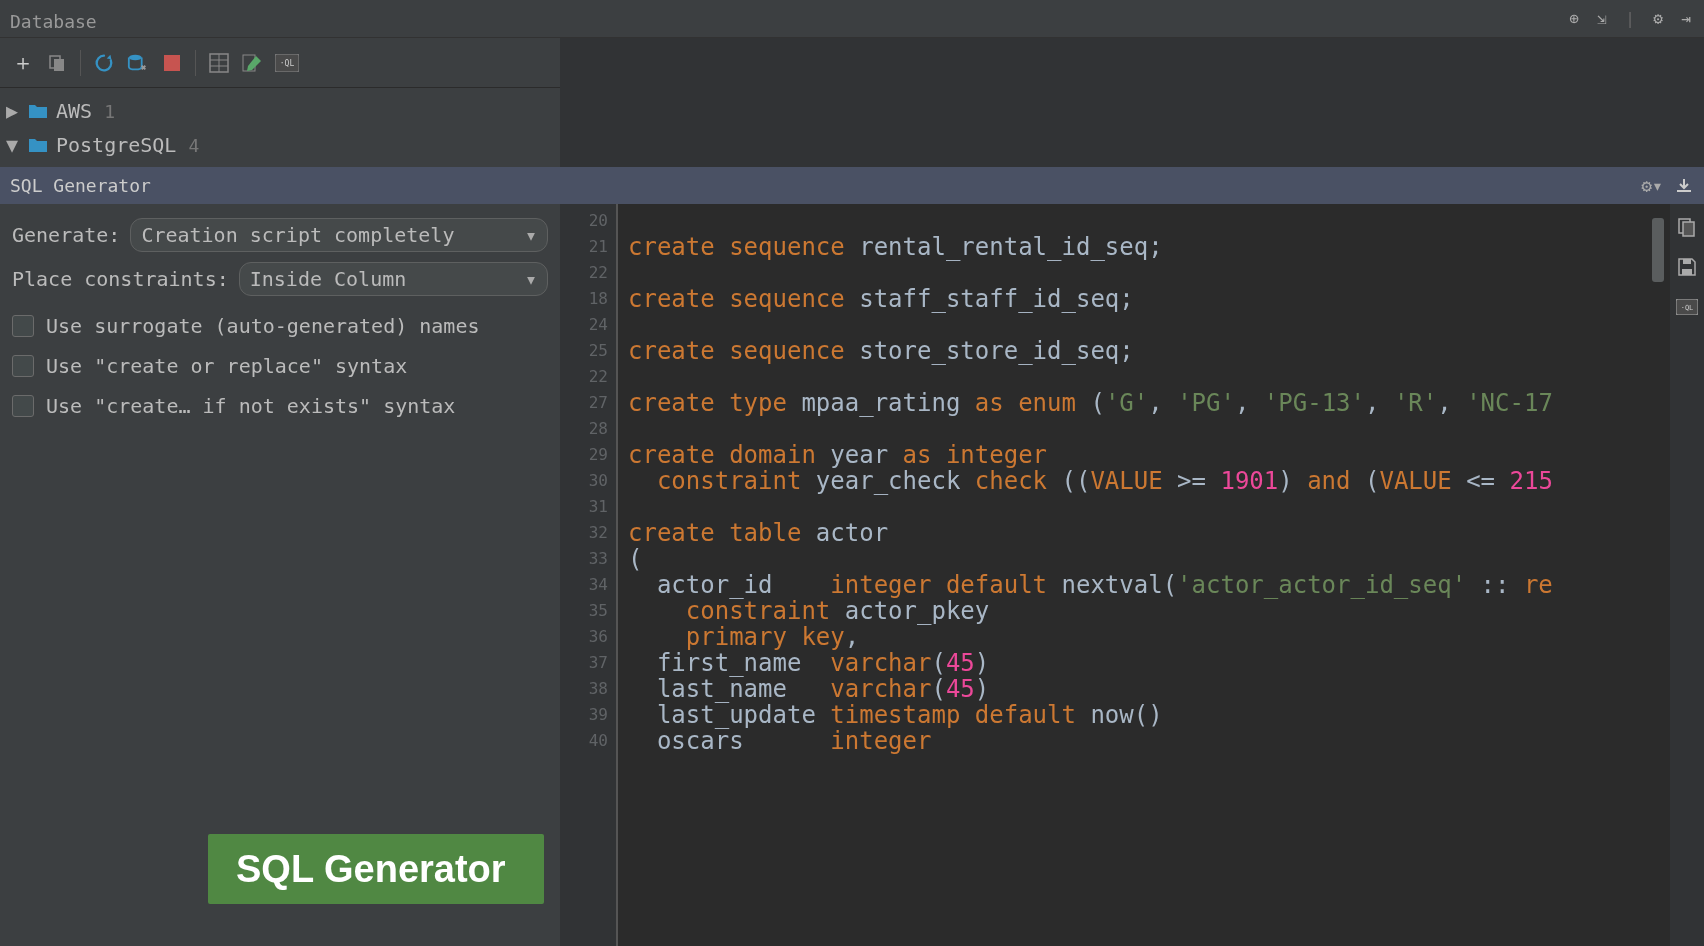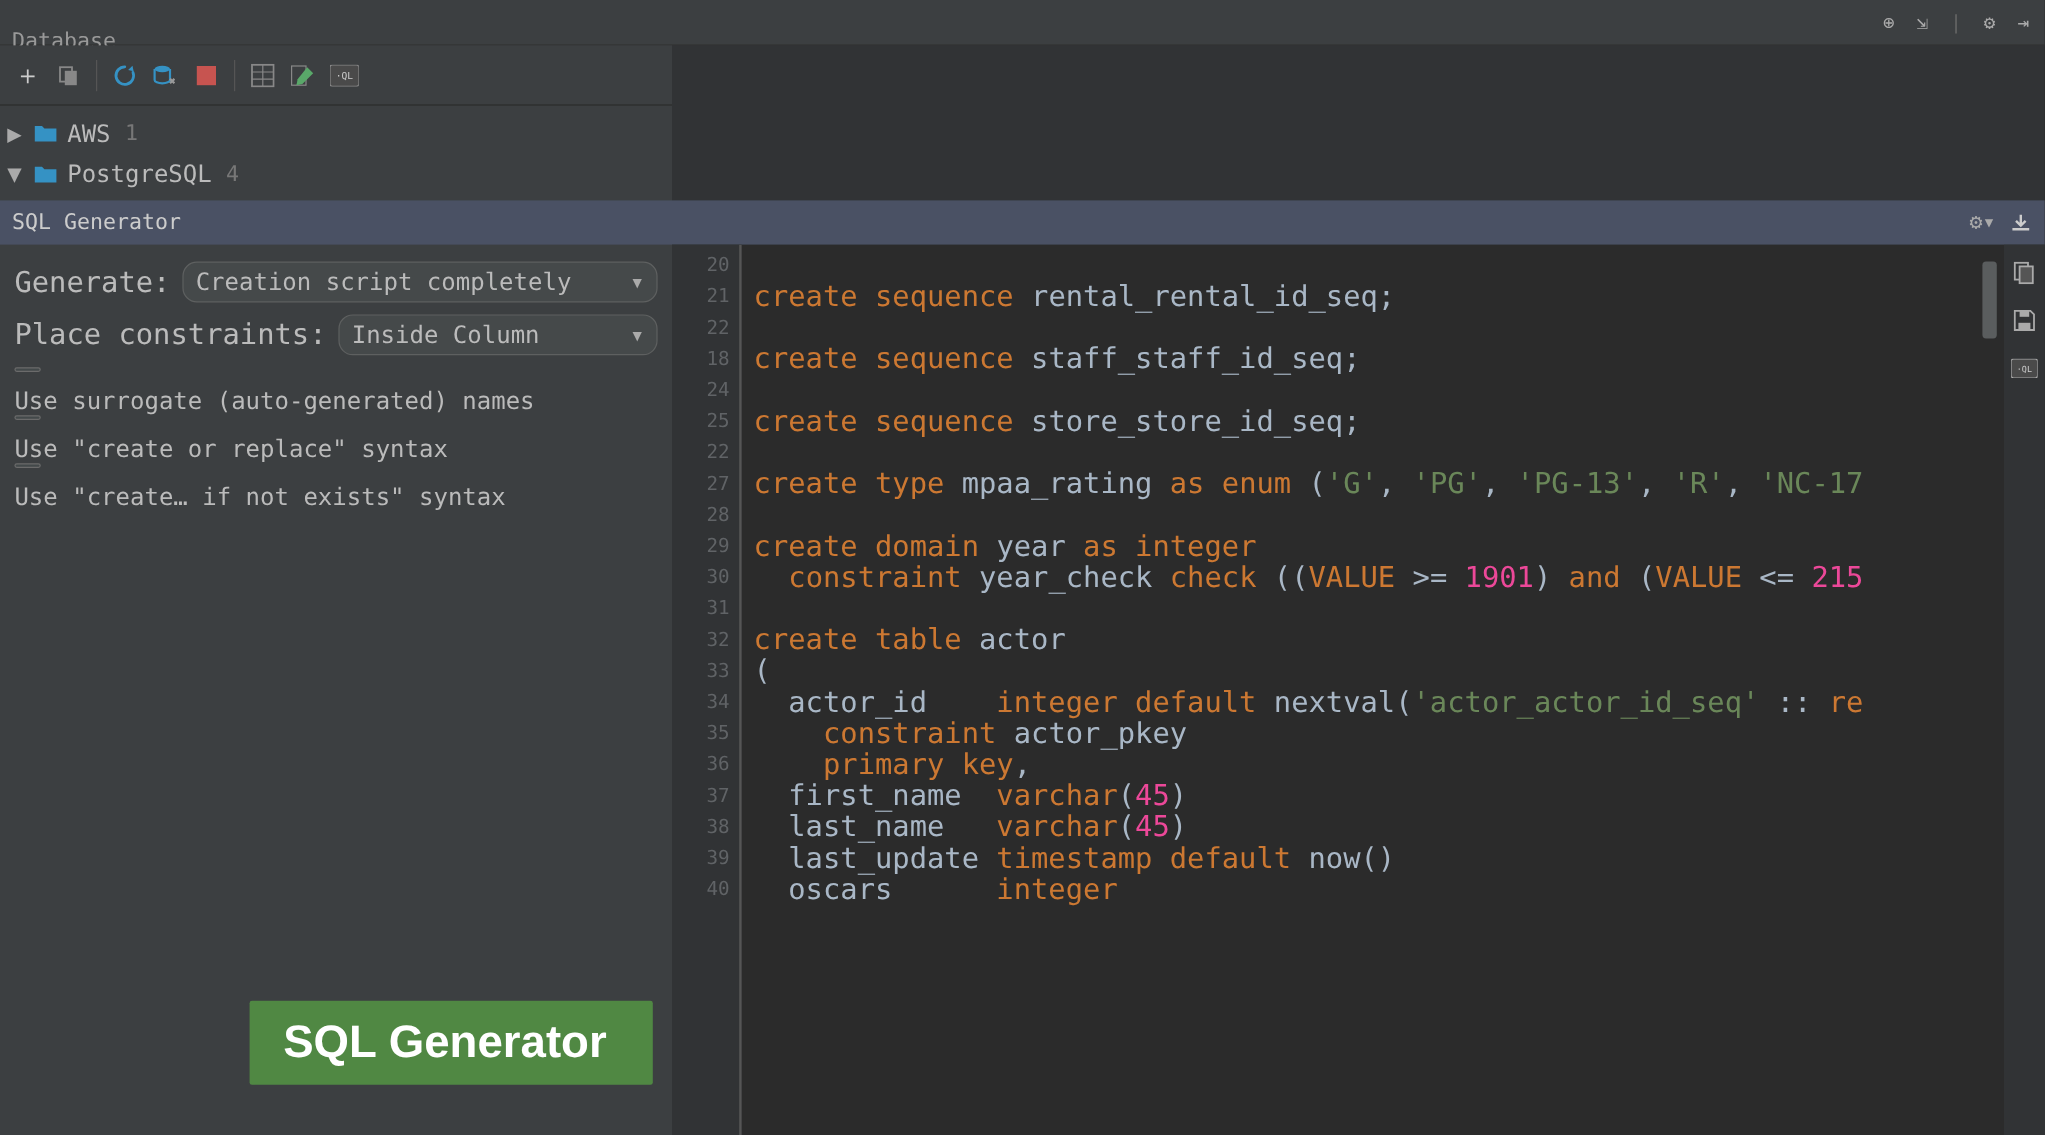--- a/index.html
+++ b/index.html
@@ -13,21 +13,21 @@
   position: relative;
 }
 .top-bar {
   display: flex;
   height: 38px;
   background: #3c3f41;
   border-bottom: 1px solid #323232;
 }
 .db-title {
   flex: 1;
-  padding: 24px 10px;
+  padding: 11px 10px;
   font-size: 18px;
   color: #999;
 }
 .top-icons {
   display: flex;
   align-items: center;
   gap: 8px;
   padding-right: 8px;
 }
 .icon-btn {
@@ -64,29 +64,29 @@
 }
 .sql-gen-hdr-right { display: flex; gap: 12px; align-items: center; }
 
 .gen-body {
   flex: 1; display: flex; background: #3c3f41;
 }
 .gen-left {
   width: 560px; padding: 14px 12px; font-size: 20px; color: #bbb;
 }
 .form-row { display: flex; align-items: center; gap: 10px; margin-bottom: 10px; }
-.form-label { font-size: 24px; }
+.form-label { font-size: 20px; }
 .select-box {
   flex: 1; display: flex; align-items: center; justify-content: space-between;
   height: 34px; padding: 0 10px;
   background: #45494a; border: 1px solid #5e6060; border-radius: 12px;
   cursor: pointer;
 }
 .select-box .chev { color: #aaa; }
-.chk-row { display: flex; align-items: flex-start; gap: 12px; height: 40px; flex-direction: column; }
+.chk-row { display: flex; align-items: center; gap: 12px; height: 40px; }
 .chk {
   width: 22px; height: 22px; border: 1px solid #6b6b6b; border-radius: 3px;
   display: inline-flex; align-items: center; justify-content: center;
   background: #43494a; cursor: pointer;
 }
 .chk.checked::after { content: "✓"; color: #ccc; font-size: 16px; font-weight: bold; }
 
 .editor-wrap { flex: 1; display: flex; background: #2b2b2b; position: relative; }
 .gutter {
   width: 58px; text-align: right; padding: 4px 8px 4px 0;

